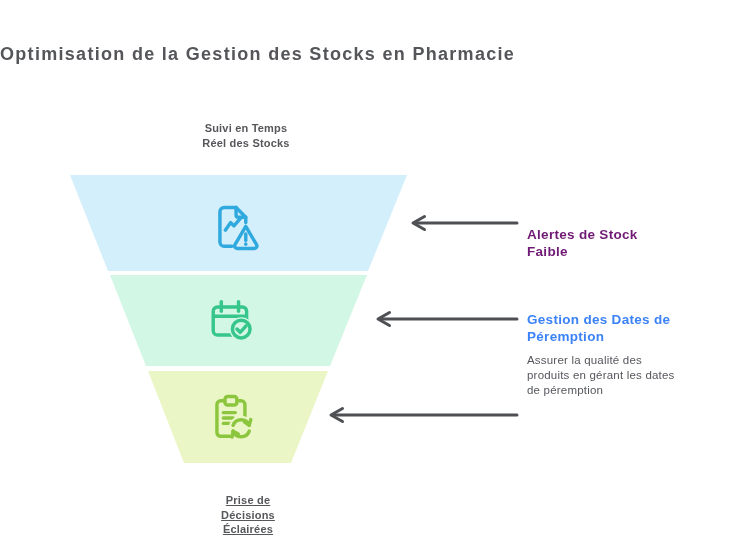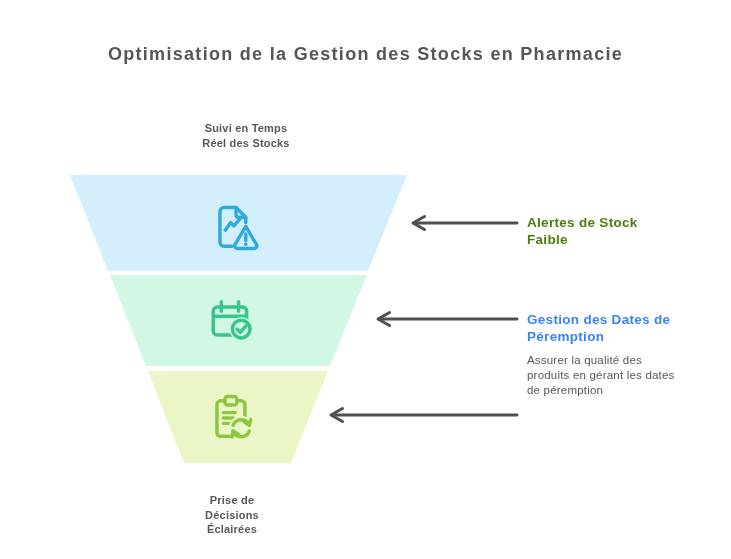--- a/index.html
+++ b/index.html
@@ -3,29 +3,29 @@
 <meta charset="utf-8">
 <style>
   html,body { margin:0; padding:0; background:#ffffff; }
   .stage {
     position:relative; width:731px; height:559px; background:#ffffff;
     font-family:"Liberation Sans", sans-serif; overflow:hidden;
   }
   .layer { position:absolute; left:0; top:0; }
   .title {
     position:absolute; top:44px; left:0; width:100%;
-    text-align:center; font-size:18px; font-weight:700; letter-spacing:1.3px;
+    text-align:left; font-size:18px; font-weight:700; letter-spacing:1.3px;
   }
   .funnel-label {
     position:absolute; width:162px; text-align:center;
     font-size:11px; font-weight:700; line-height:1.32; letter-spacing:.2px;
     white-space:pre-line;
   }
   .top-label { left:165px; top:121px; }
-  .bottom-label { left:151px; top:493px; }
+  .bottom-label { left:167px; top:493px;text-decoration:underline; }
   .icon-svg { position:absolute; }
   .annotation { position:absolute; left:527px; width:192px; }
   .ann-title {
     font-size:13.5px; font-weight:700; line-height:1.26;
     letter-spacing:.3px; white-space:pre-line;
   }
   .ann-desc {
     margin-top:8px; font-size:11.5px; line-height:1.32;
     letter-spacing:.2px; white-space:pre-line;
   }
@@ -98,21 +98,21 @@
       <line x1="18" y1="31" x2="24" y2="31"></line>
       <circle cx="34.5" cy="35.5" r="11.5" stroke="none" fill="#EAF6C5"></circle>
       <path d="M27 32.8 A8 8 0 0 1 42 32.8"></path>
       <polyline points="37.5,29.6 42,32.8 43.4,27.5"></polyline>
       <path d="M42 38.2 A8 8 0 0 1 27 38.2"></path>
       <polyline points="31.8,40.9 27,38.2 26.1,43.6"></polyline>
     </g>
   </svg>
 
   <div class="annotation" style="top:214px;">
-    <div class="ann-title" style="color: #4d7c0f;">Alertes de Stock
+    <div class="ann-title" style="color: #701a75; margin-top: 12px;">Alertes de Stock
 Faible</div>
   </div>
 
   <div class="annotation" style="top:311px;">
     <div class="ann-title" style="color: #3b82f6;">Gestion des Dates de
 Péremption</div>
     <div class="ann-desc" style="color: rgb(85, 87, 92);">Assurer la qualité des
 produits en gérant les dates
 de péremption</div>
   </div>

